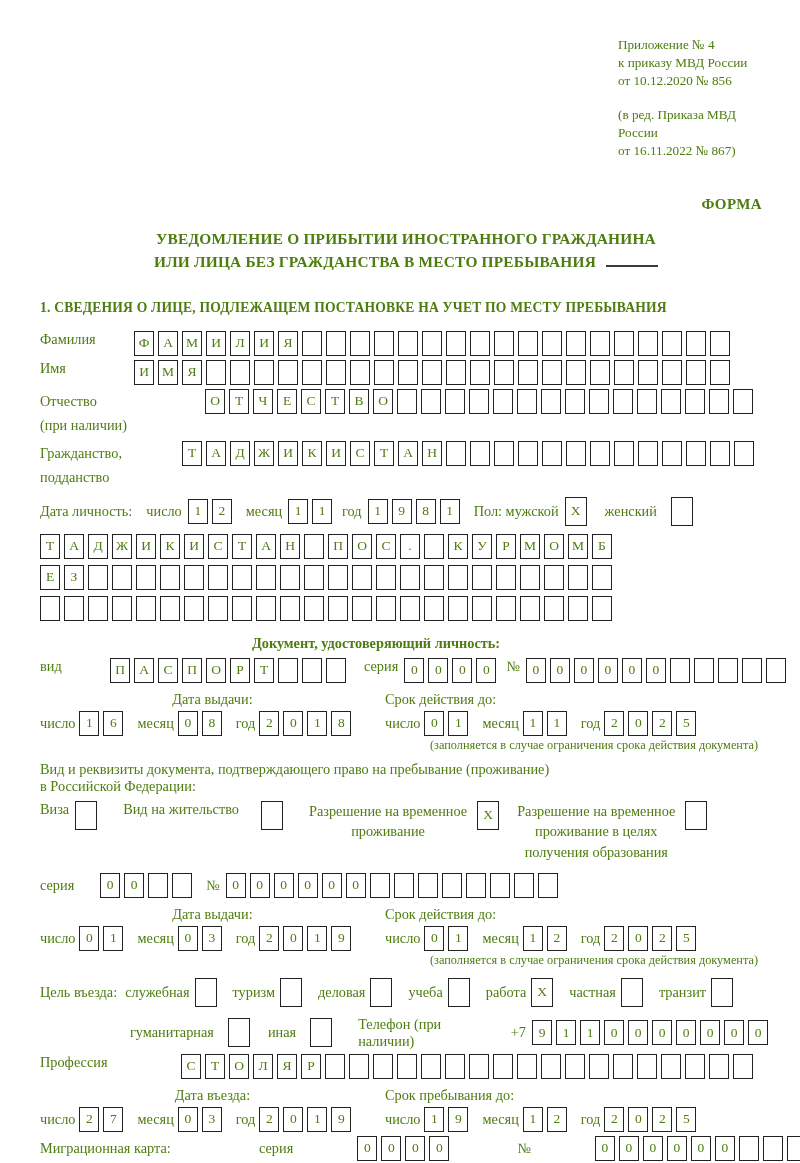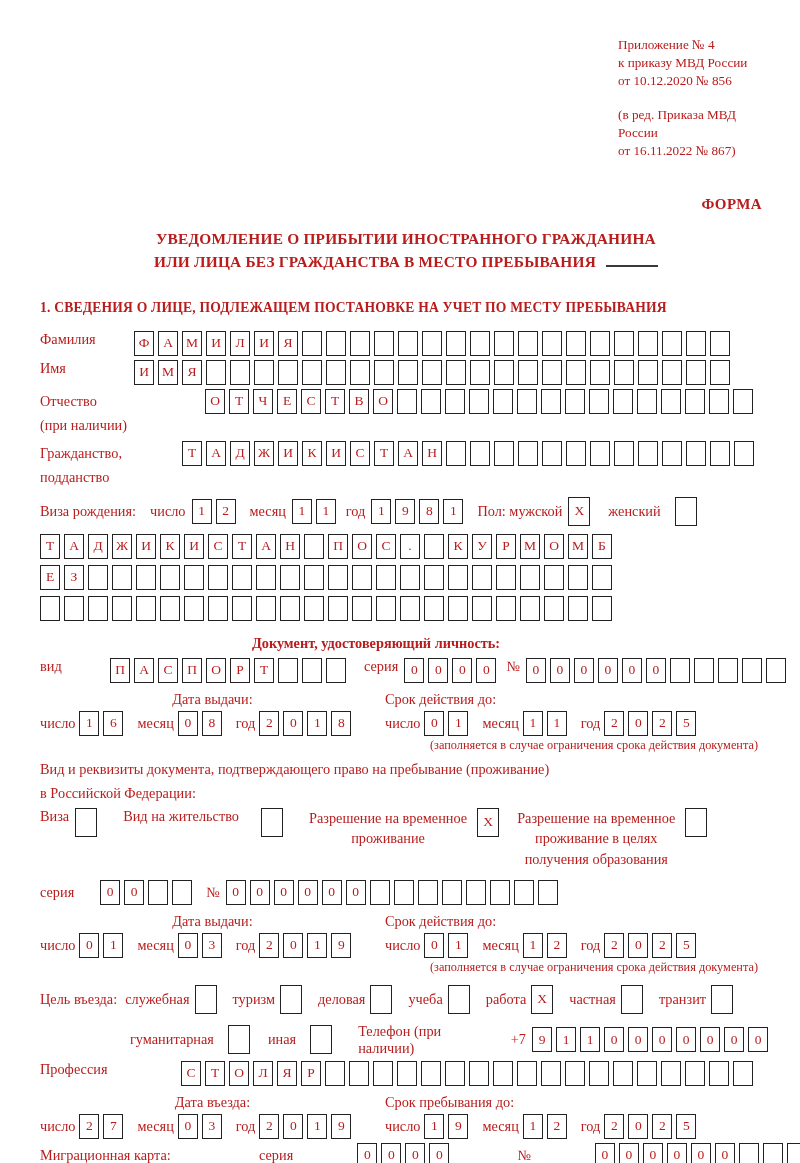--- a/index.html
+++ b/index.html
@@ -1,18 +1,18 @@
 <!DOCTYPE html>
 <html lang="ru"><head>
 <meta charset="utf-8">
 <style>
   *{box-sizing:border-box;}
   html,body{margin:0;padding:0;background:#e9e9e9;}
   .page{
-    width:800px;height:1163px;margin:0 auto;background:#ffffff;color:#b91c1c;
+    width:800px;height:1163px;margin:0 auto;background:#ffffff;color:#4d7c0f;
     font-family:"Liberation Serif","DejaVu Serif",serif;
     padding:36px 28px 16px 40px;position:relative;overflow:hidden;
   }
   
   .appendix{margin-left:578px;font-size:13.2px;line-height:1.38;}
   .appendix .p2{margin-top:15px;}
   .forma{font-weight:bold;font-size:15px;text-align:right;padding-right:10px;margin-top:36px;letter-spacing:.4px;}
   
   .title{font-weight:bold;font-size:15.4px;text-align:center;margin-top:14px;line-height:1.5;letter-spacing:.2px;}
   .blank{display:inline-block;width:52px;height:13px;border-bottom:2px solid #3a3a3a;margin-left:10px;}
@@ -198,21 +198,21 @@
           <span class="cell"></span>
           <span class="cell"></span>
           <span class="cell"></span>
           <span class="cell"></span>
           <span class="cell"></span>
           <span class="cell"></span>
         </span>
     </div>
 
     <div class="row mt8" style="align-items:center;">
-      <span class="lbl">Виза рождения:</span>
+      <span class="lbl">Дата личность:</span>
         <span class="sp14"></span>
       <span>число</span>
         <span class="sp6"></span>
       <span class="cells">
           <span class="cell">1</span>
           <span class="cell">2</span>
         </span>
         <span class="sp10"></span>
       <span>месяц</span>
         <span class="sp6"></span>
@@ -411,21 +411,21 @@
               <span class="cell">0</span>
               <span class="cell">2</span>
               <span class="cell">5</span>
             </span>
         </div>
       </div>
     </div>
     <div class="vnote">(заполняется в случае ограничения срока действия документа)</div>
 
     <div style="margin-top:2px;">Вид и реквизиты документа, подтверждающего право на пребывание (проживание)</div>
-    <div style="margin-top:7px;">в Российской Федерации:</div>
+    <div style="">в Российской Федерации:</div>
 
     <div class="visa-row">
       <span>Виза</span>
         <span class="sp6"></span>
       <span class="cells cb">
           <span class="cell"></span>
         </span>
         <span class="sp22"></span>
       <span>Вид на жительство</span>
         <span class="sp22"></span>

